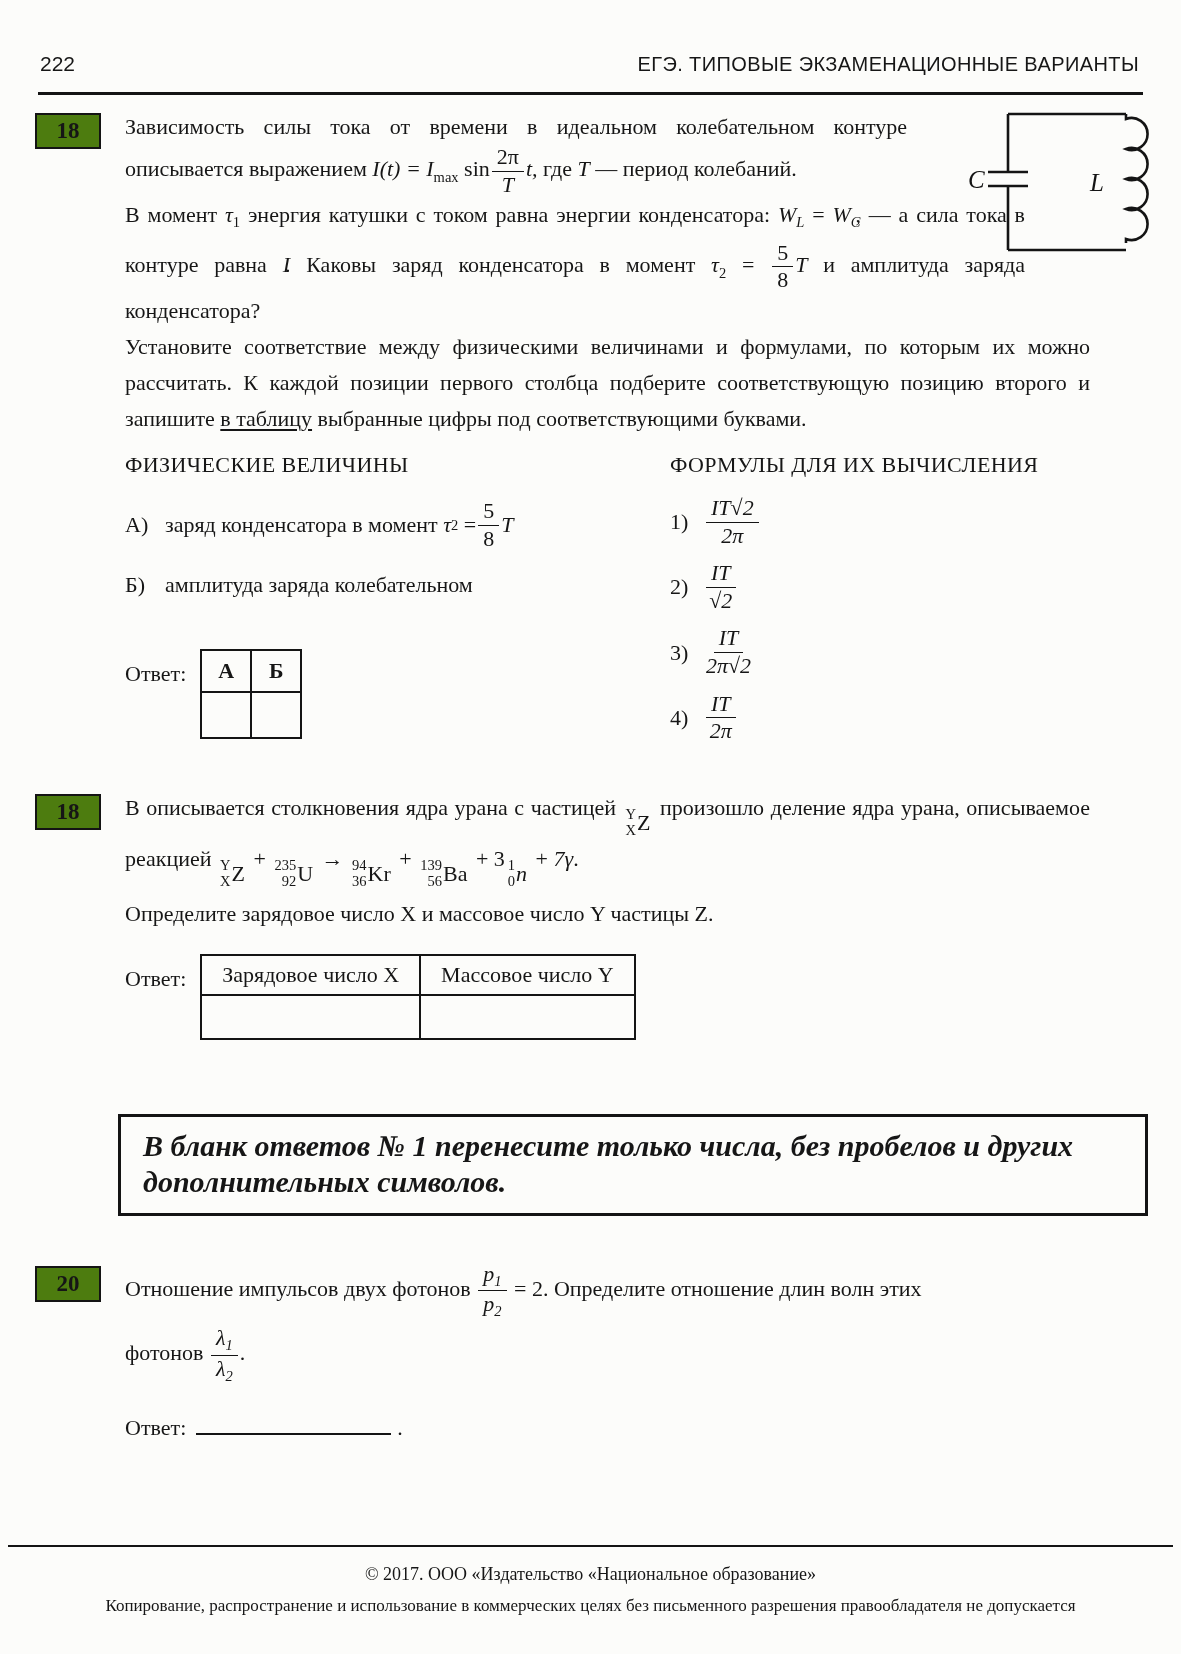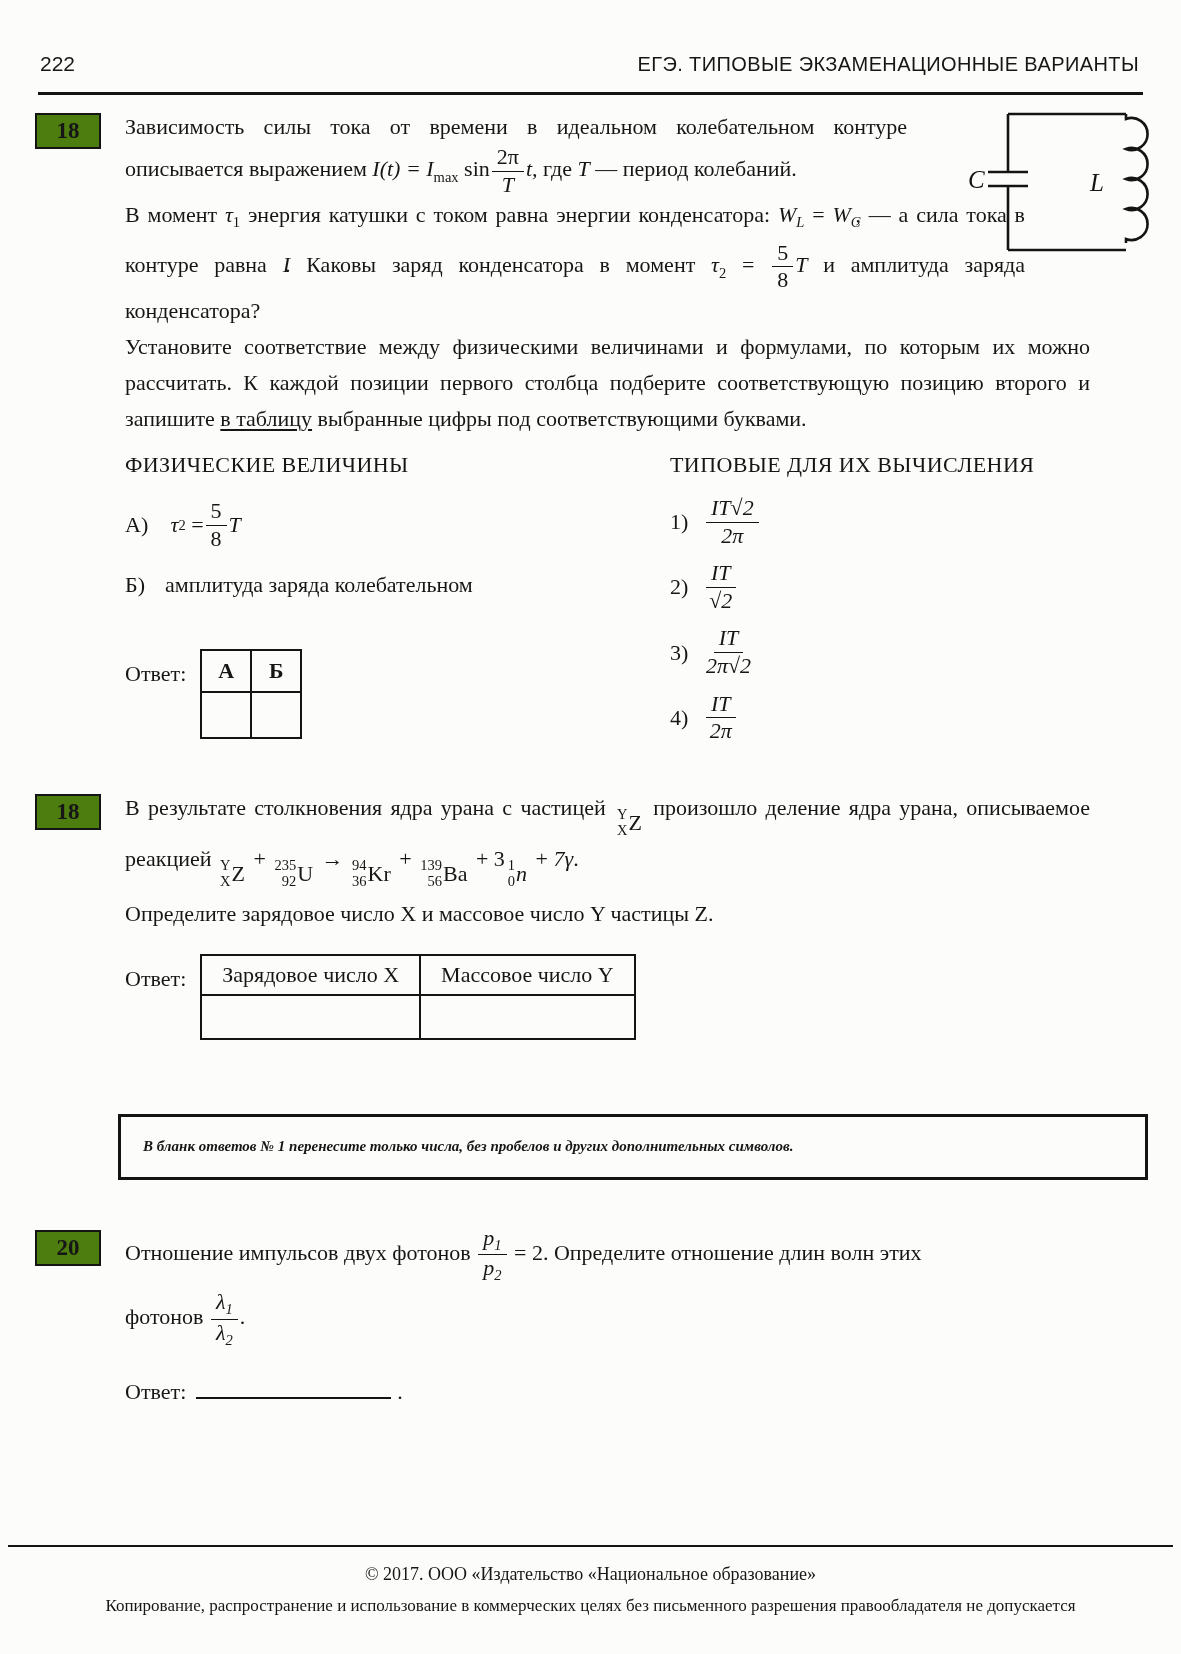--- a/index.html
+++ b/index.html
@@ -50,21 +50,21 @@
   .ab td.blank{height:42px;}
   .wide td{height:38px;padding:0 20px;}
   .wide td.blank{height:42px;}
   
   .nuc{display:inline-flex;align-items:center;margin:0 3px;vertical-align:-4px;}
   .nuc .pre{display:inline-flex;flex-direction:column;align-items:flex-end;
     font-size:14.5px;line-height:1.1;margin-right:1px;}
   .nuc .sym{font-size:22px;}
   
   .notebox{margin:74px 0 0 118px;width:980px;border:3px solid #141414;
-    padding:11px 22px 13px 22px;font-weight:bold;font-style:italic;font-size:15px;}
+    padding:11px 22px 13px 22px;font-weight:bold;font-style:italic;font-size:30px;}
   
   .blankline{display:inline-block;width:195px;border-bottom:2px solid #141414;height:22px;
     vertical-align:baseline;margin:0 6px 0 10px;}
   
   .circuit{position:absolute;left:962px;top:106px;}
   
   .footer{position:absolute;left:0;top:1545px;width:100%;}
   .footrule{height:2px;background:#141414;margin:0 8px 9px 8px;}
   .fline1{text-align:center;font-size:18px;}
   .fline2{text-align:center;font-size:17px;margin-top:2px;line-height:24px;}
@@ -131,21 +131,21 @@
         <span>Установите соответствие между физическими величинами и формулами, по которым их можно рассчитать. К каждой позиции первого столбца подберите соответствующую позицию второго и запишите</span>
         <span class="uline">в таблицу</span>
         <span>выбранные цифры под соответствующими буквами.</span>
       </p>
 
       <div class="match">
         <div class="mleft">
           <div class="mhead">ФИЗИЧЕСКИЕ ВЕЛИЧИНЫ</div>
           <div class="aitem">
             <span class="lbl">А)</span>
-            &nbsp;
+            <span>заряд конденсатора в момент</span>&nbsp;
             <span class="mi">τ</span><sub>2</sub>&nbsp;
             <span>=</span>
             <span class="frac">
                 <span class="num">5</span>
                 <span class="den">8</span>
               </span><span class="mi">T</span>
           </div>
           <div class="aitem">
             <span class="lbl">Б)</span>
             <span>амплитуда заряда колебательном</span>
@@ -162,21 +162,21 @@
               <tr>
                 <td class="blank"></td>
                 <td class="blank"></td>
               </tr>
             </tbody>
               </table>
           </div>
         </div>
 
         <div class="mright">
-          <div class="mhead">ТИПОВЫЕ ДЛЯ ИХ ВЫЧИСЛЕНИЯ</div>
+          <div class="mhead">ФОРМУЛЫ ДЛЯ ИХ ВЫЧИСЛЕНИЯ</div>
           <div class="fitem">
             <span class="lbl">1)</span>
             <span class="frac mi">
                 <span class="num">IT√2</span>
                 <span class="den">2π</span>
               </span>
           </div>
           <div class="fitem">
             <span class="lbl">2)</span>
             <span class="frac mi">
@@ -200,21 +200,21 @@
           </div>
         </div>
       </div>
     </div>
   </section>
 
   <section class="task" style="margin-top:46px;">
     <div class="qbox">18</div>
     <div class="qcontent">
       <p class="stmt">
-        <span>В результате столкновения ядра урана с частицей</span>
+        <span>В описывается столкновения ядра урана с частицей</span>
         <span class="nuc">
             <span class="pre">
               <span>Y</span>
               <span>X</span>
             </span>
             <span class="sym">Z</span>
           </span>
         <span>произошло деление ядра урана, описываемое реакцией</span>
         <span class="nuc">
             <span class="pre">

